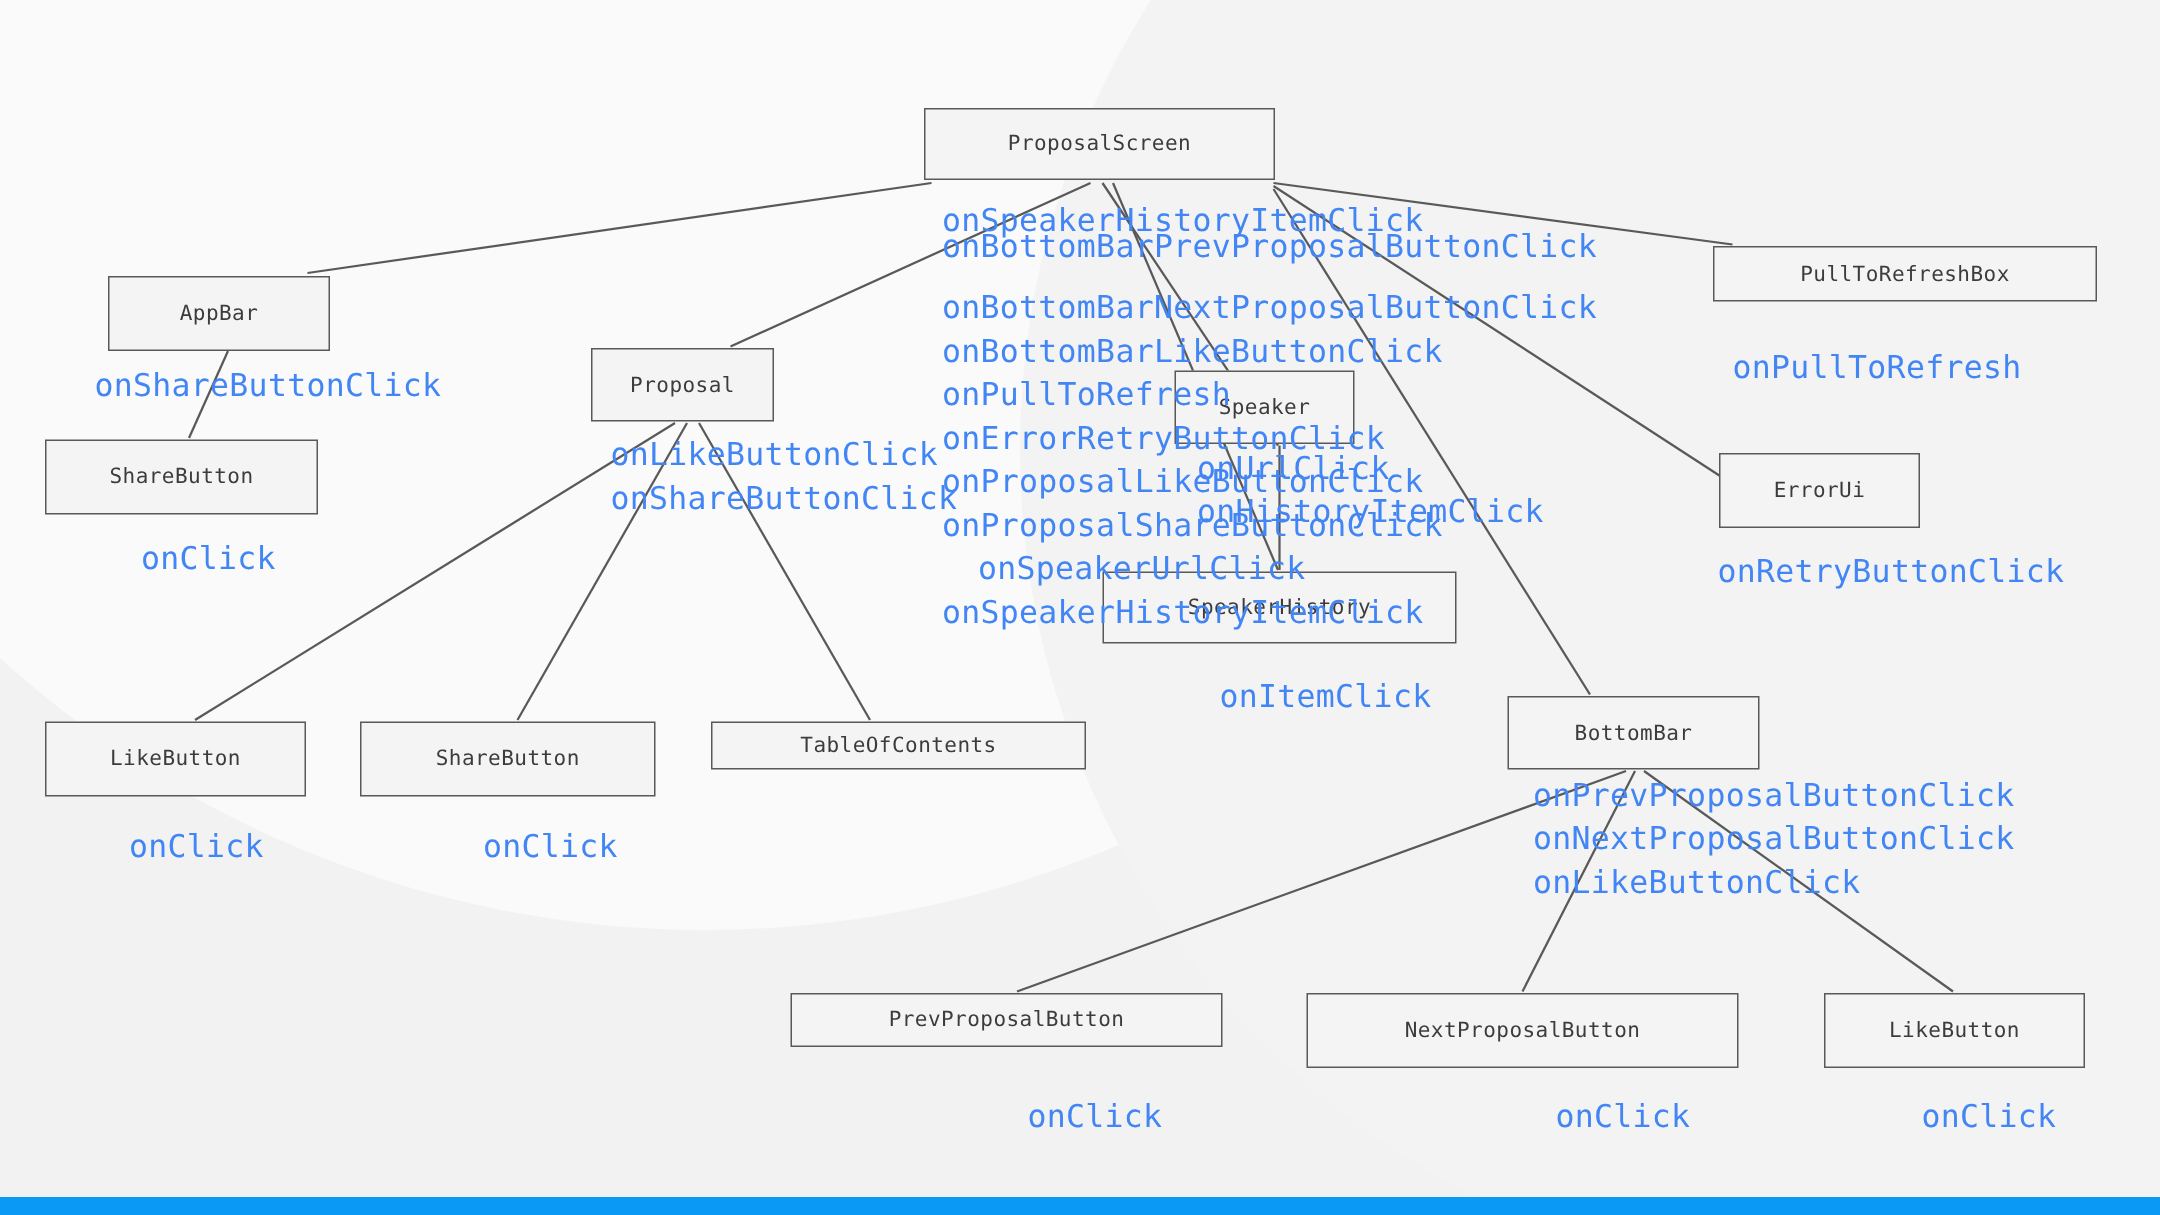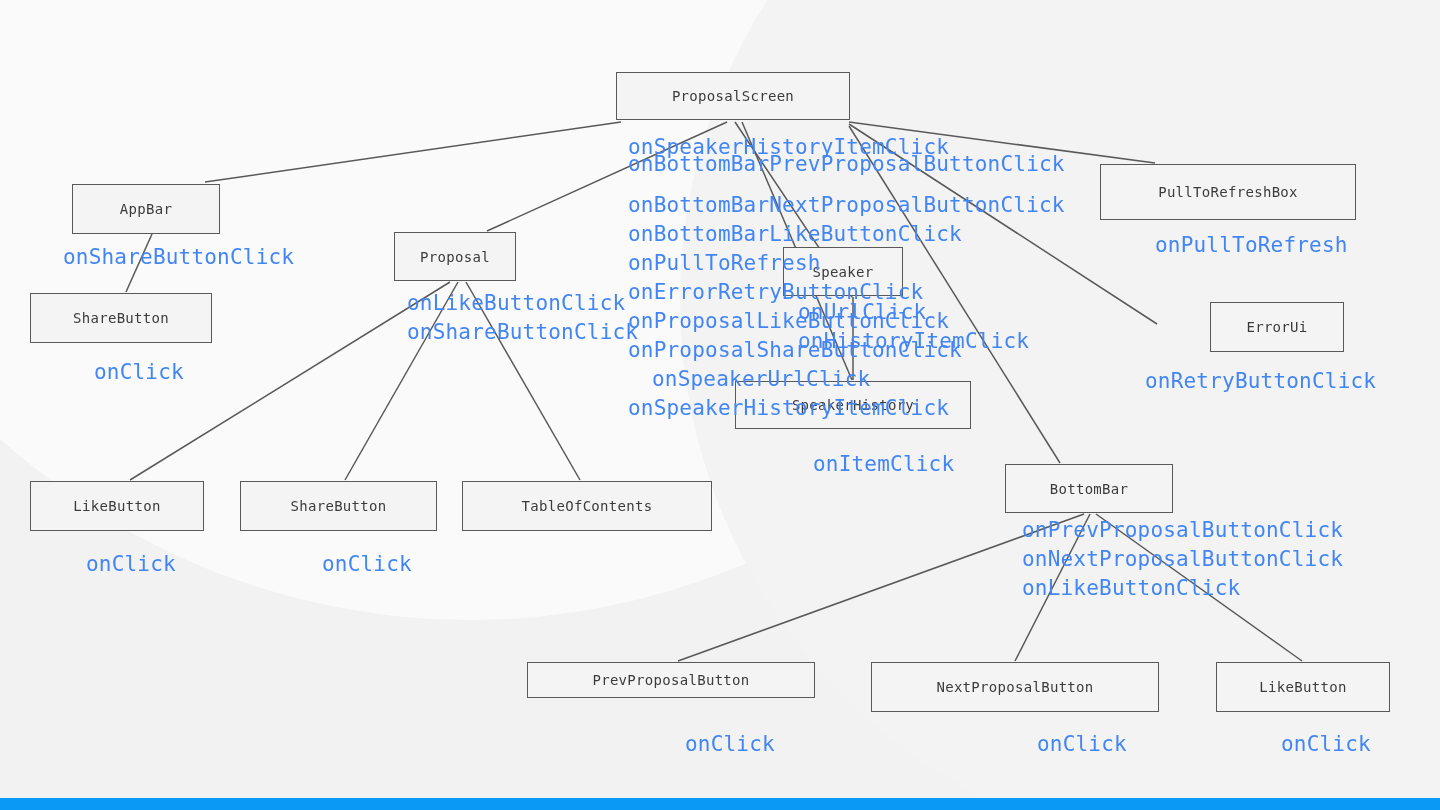--- a/index.html
+++ b/index.html
@@ -70,29 +70,29 @@
       <line x1="853" y1="297" x2="853" y2="380" stroke="#595959" stroke-width="1.5"></line>
       <line x1="1084" y1="514" x2="678" y2="661" stroke="#595959" stroke-width="1.5"></line>
       <line x1="1090" y1="514" x2="1015" y2="661" stroke="#595959" stroke-width="1.5"></line>
       <line x1="1096" y1="514" x2="1302" y2="661" stroke="#595959" stroke-width="1.5"></line>
     </svg>
 
   <div id="nodes">
       <div class="node" style="left: 616px; top: 72px; width: 234px; height: 48px;">ProposalScreen</div>
       <div class="node" style="left: 72px; top: 184px; width: 148px; height: 50px;">AppBar</div>
       <div class="node" style="left: 394px; top: 232px; width: 122px; height: 49px;">Proposal</div>
-      <div class="node" style="left: 1100px; top: 164px; width: 256px; height: 56px;">PullToRefreshBox</div>
+      <div class="node" style="left: 1142px; top: 164px; width: 256px; height: 37px;">PullToRefreshBox</div>
       <div class="node" style="left: 783px; top: 247px; width: 120px; height: 49px;">Speaker</div>
       <div class="node" style="left: 30px; top: 293px; width: 182px; height: 50px;">ShareButton</div>
-      <div class="node" style="left: 1210px; top: 302px; width: 134px; height: 50px;">ErrorUi</div>
+      <div class="node" style="left: 1146px; top: 302px; width: 134px; height: 50px;">ErrorUi</div>
       <div class="node" style="left: 735px; top: 381px; width: 236px; height: 48px;">SpeakerHistory</div>
       <div class="node" style="left: 1005px; top: 464px; width: 168px; height: 49px;">BottomBar</div>
       <div class="node" style="left: 30px; top: 481px; width: 174px; height: 50px;">LikeButton</div>
       <div class="node" style="left: 240px; top: 481px; width: 197px; height: 50px;">ShareButton</div>
-      <div class="node" style="left: 462px; top: 481px; width: 250px; height: 50px;">TableOfContents</div>
+      <div class="node" style="left: 474px; top: 481px; width: 250px; height: 32px;">TableOfContents</div>
       <div class="node" style="left: 527px; top: 662px; width: 288px; height: 36px;">PrevProposalButton</div>
       <div class="node" style="left: 871px; top: 662px; width: 288px; height: 50px;">NextProposalButton</div>
       <div class="node" style="left: 1216px; top: 662px; width: 174px; height: 50px;">LikeButton</div>
     </div>
   <div id="callbacks">
       <div class="cb" style="left: 628px; top: 133px;">onSpeakerHistoryItemClick</div>
       <div class="cb" style="left: 628px; top: 150px;">onBottomBarPrevProposalButtonClick</div>
       <div class="cb" style="left: 628px; top: 191px;">onBottomBarNextProposalButtonClick</div>
       <div class="cb" style="left: 628px; top: 220px;">onBottomBarLikeButtonClick</div>
       <div class="cb" style="left: 628px; top: 249px;">onPullToRefresh</div>

